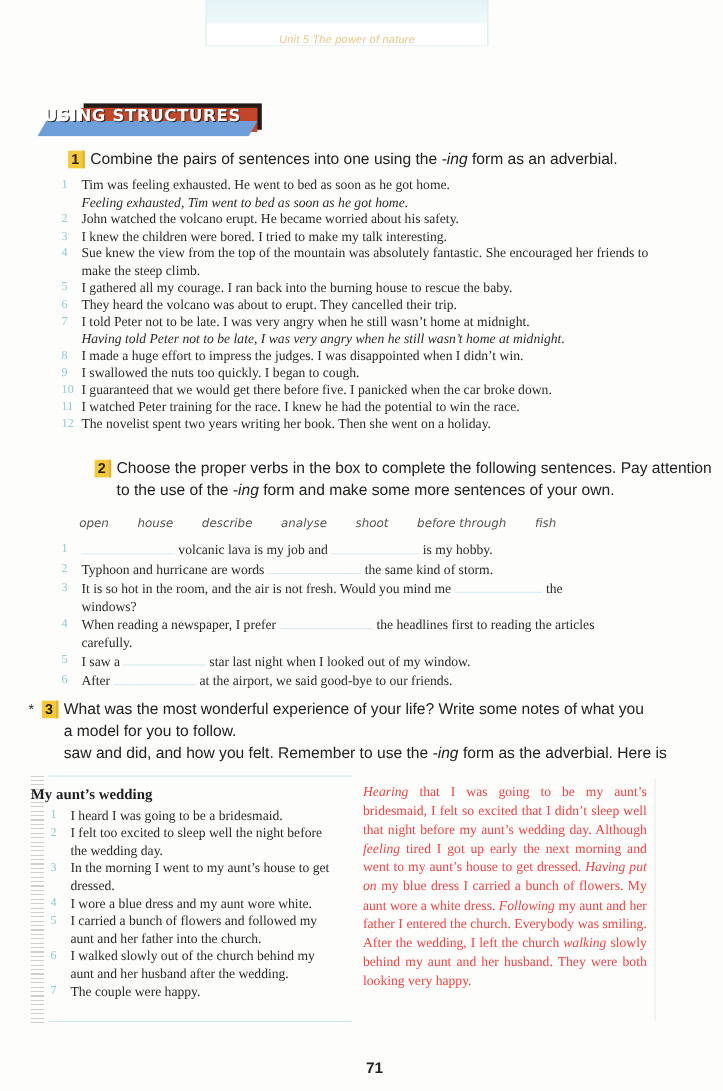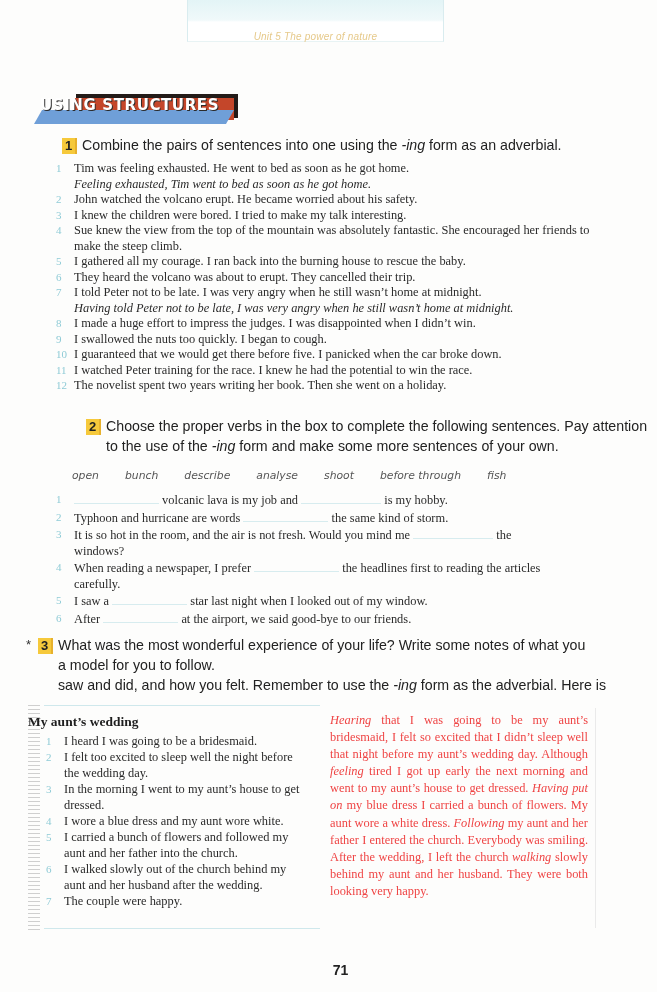--- a/index.html
+++ b/index.html
@@ -119,21 +119,21 @@
     <div class="item"><span class="num">11</span><span>I watched Peter training for the race. I knew he had the potential to win the race.</span></div>
     <div class="item"><span class="num">12</span><span>The novelist spent two years writing her book. Then she went on a holiday.</span></div>
   </div>
 
 <div class="ex-head" style="top:416px;margin-left:48px;">
   <span class="badge">2</span><span>Choose the proper verbs in the box to complete the following sentences. Pay attention</span>
   <span class="cont"><span>to the use of the </span><i>-ing</i><span> form and make some more sentences of your own.</span></span>
 </div>
 <div class="wordbox" id="wordbox">
     <span>open</span>
-    <span>bunch</span>
+    <span>house</span>
     <span>describe</span>
     <span>analyse</span>
     <span>shoot</span>
     <span>before through</span>
     <span>fish</span>
   </div>
 <div class="items" id="ex2-items" style="top:492px;">
     <div class="item" style="margin-bottom: 1px;"><span class="num">1</span><span><span class="blank" style="width: 85px;"></span> <span>volcanic lava is my job and</span> <span class="blank" style="width: 80px;"></span> <span>is my hobby.</span></span></div>
     <div class="item" style="margin-bottom: 1px;"><span class="num">2</span><span><span>Typhoon and hurricane are words</span> <span class="blank" style="width: 85px;"></span> <span>the same kind of storm.</span></span></div>
     <div class="item" style="margin-bottom: 1px;"><span class="num">3</span><span><span>It is so hot in the room, and the air is not fresh. Would you mind me</span> <span class="blank" style="width: 80px;"></span> <span>the</span><br><span>windows?</span></span></div>

